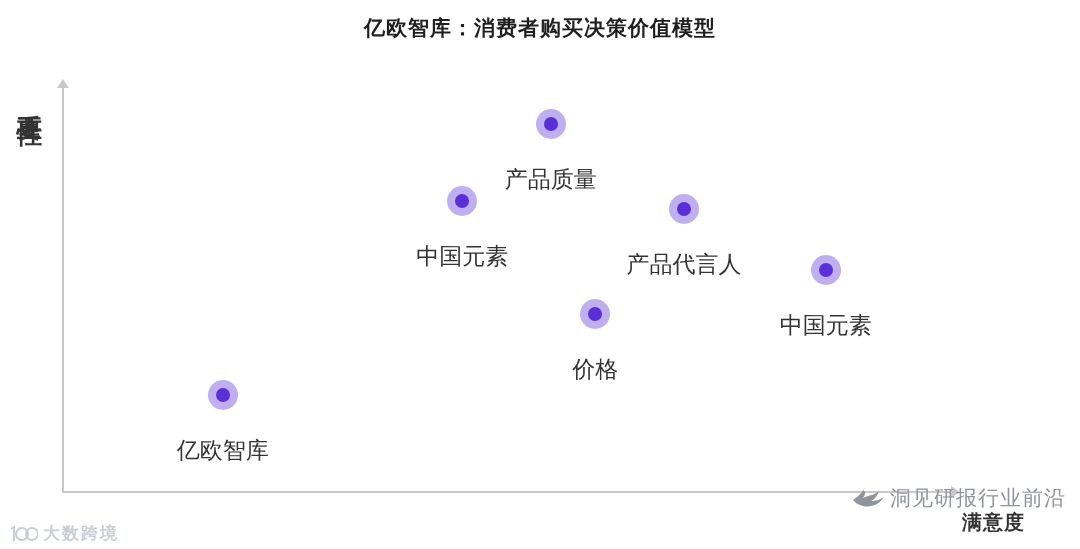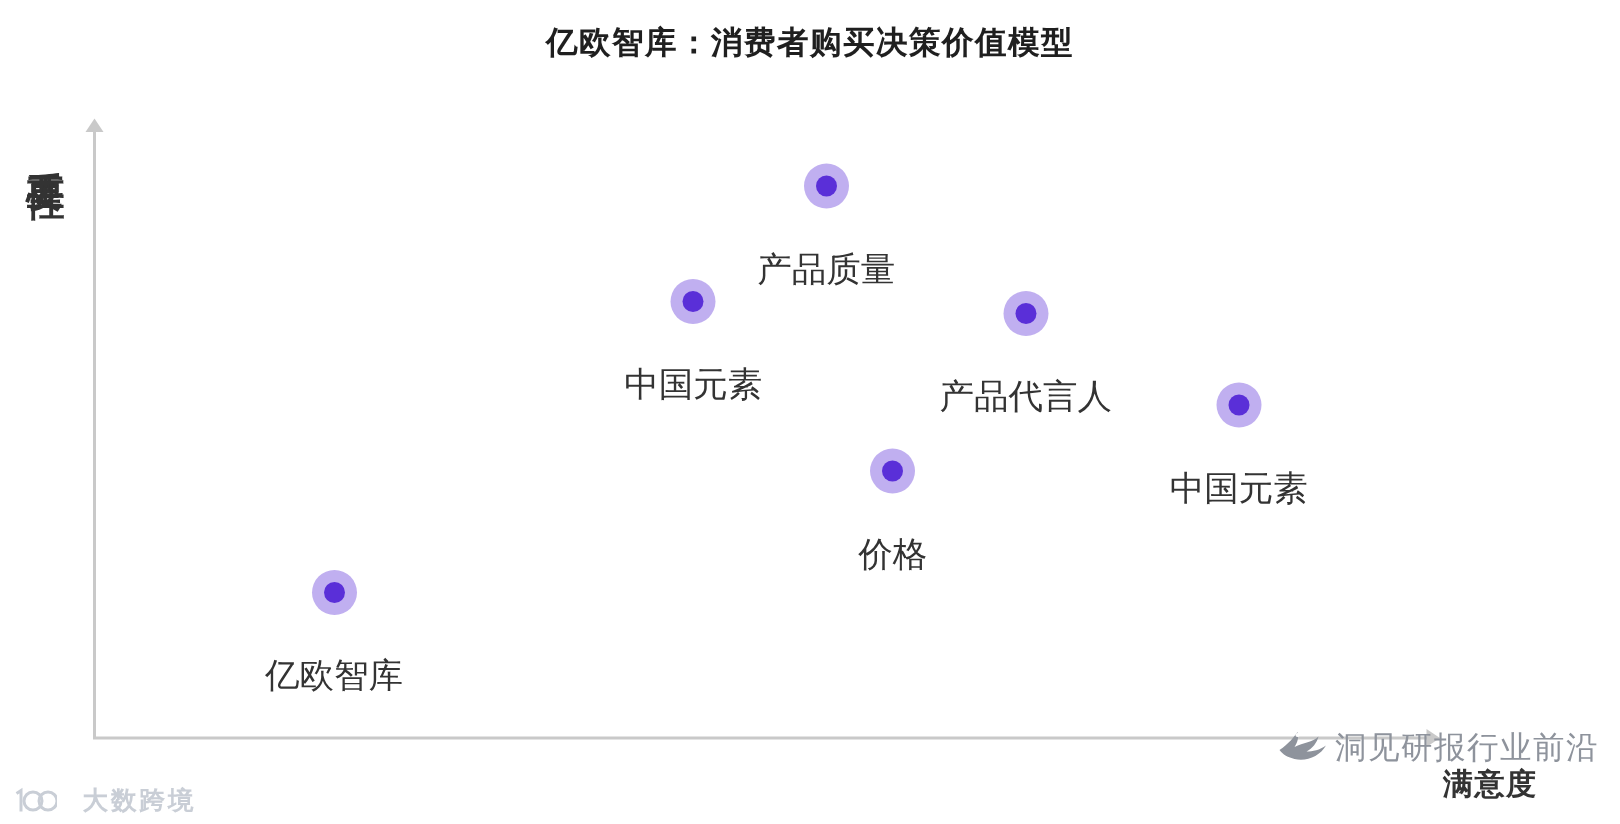--- a/index.html
+++ b/index.html
@@ -75,21 +75,21 @@
   .pt-label {
     position: absolute; top: 40px; left: 0;
     transform: translateX(-50%);
     white-space: nowrap;
     font-size: 23px;
     color: var(--label-text, #333);
   }
   
   .wm-left {
     position: absolute; left: 8px; bottom: 4px;
-    display: flex; align-items: center; gap: 17px;
+    display: flex; align-items: center; gap: 5px;
     color: var(--watermark-left, #c9ced6);
     font-size: 17px; font-weight: 700; letter-spacing: 2px; text-align: right;
   }
   .wm-left-icon { display: inline-flex; }
   .wm-right {
     position: absolute; right: 14px; top: 484px;
     display: flex; align-items: center; gap: 4px;
     color: var(--watermark-right, #8e939c);
     font-size: 21px; letter-spacing: 1px;
   }

